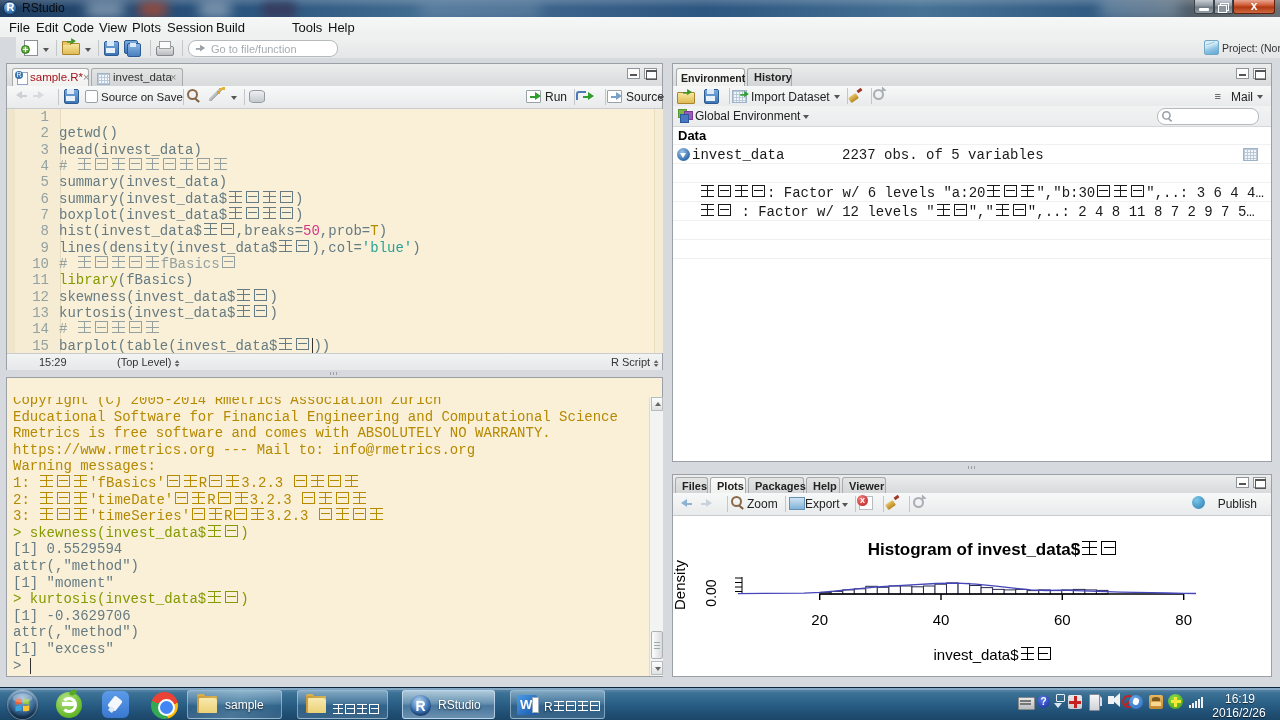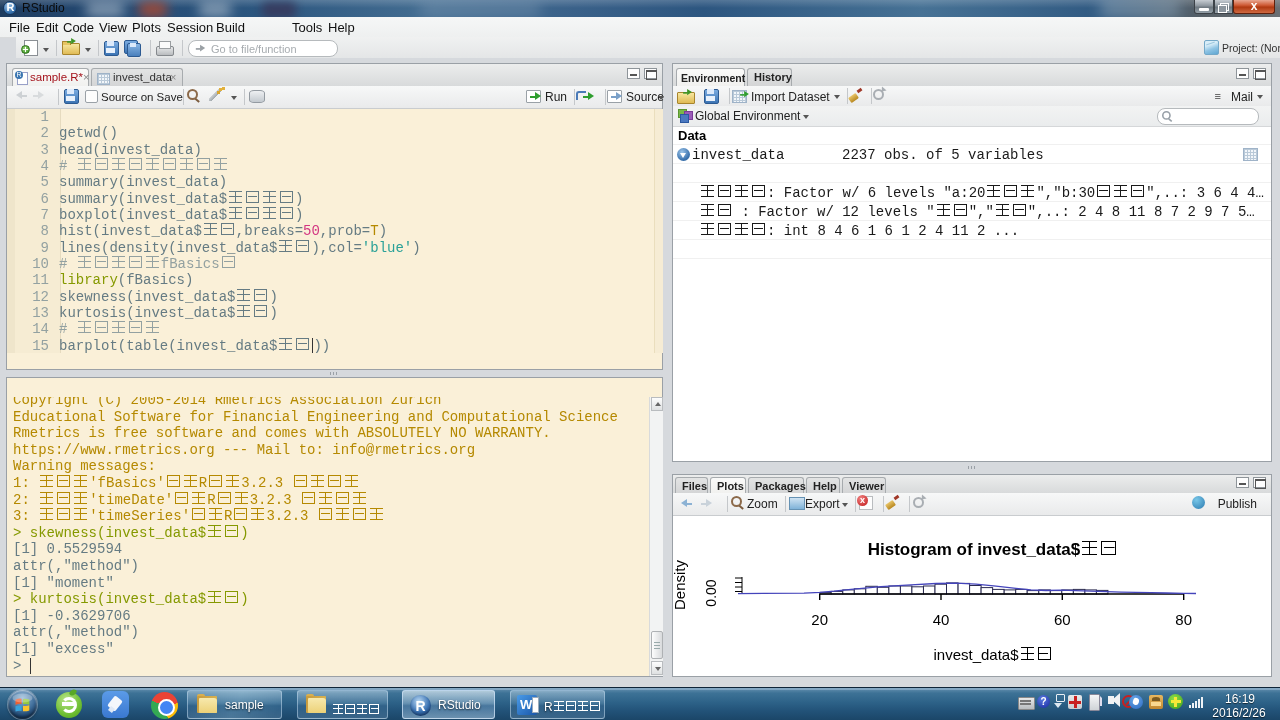--- a/index.html
+++ b/index.html
@@ -204,20 +204,25 @@
   </div>
 
   <div class="ab" id="code" style="left:0;top:45px;width:655px;height:244px;overflow:hidden;font-family:'Liberation Mono',monospace;font-size:14px;line-height:16.35px;color:#657b83">
     <div class="ab" style="left:0;top:0;width:53px;height:244px;background:#f6ecd3;border-right:1px solid #e6dbbf"></div>
       <div class="ab" style="left:0;top:0;width:8px;height:244px;background:#efe5cb"></div>
     <div class="ab" style="left:0;top:0;width:42px;text-align:right;color:#93a1a1" id="gutter">1<br>2<br>3<br>4<br>5<br>6<br>7<br>8<br>9<br>10<br>11<br>12<br>13<br>14<br>15</div>
     <div class="ab" style="left:52px;top:0;white-space:pre" id="codelines"><div>&nbsp;</div><div>getwd()</div><div>head(invest_data)</div><div style="color:#93a1a1"># <i class="cj"></i><i class="cjb"></i><i class="cj"></i><i class="cjb"></i><i class="cj"></i><i class="cjb"></i><i class="cj"></i><i class="cjb"></i><i class="cj"></i></div><div>summary(invest_data)</div><div>summary(invest_data$<i class="cj"></i><i class="cjb"></i><i class="cj"></i><i class="cjb"></i>)</div><div>boxplot(invest_data$<i class="cj"></i><i class="cjb"></i><i class="cj"></i><i class="cjb"></i>)</div><div>hist(invest_data$<i class="cj"></i><i class="cjb"></i>,breaks=<span style="color:#d33682">50</span>,prob=<span style="color:#b58900">T</span>)</div><div>lines(density(invest_data$<i class="cj"></i><i class="cjb"></i>),col=<span style="color:#2aa198">'blue'</span>)</div><div style="color:#93a1a1"># <i class="cj"></i><i class="cjb"></i><i class="cj"></i><i class="cjb"></i><i class="cj"></i>fBasics<i class="cjb"></i></div><div><span style="color:#859900">library</span>(fBasics)</div><div>skewness(invest_data$<i class="cj"></i><i class="cjb"></i>)</div><div>kurtosis(invest_data$<i class="cj"></i><i class="cjb"></i>)</div><div style="color:#93a1a1"># <i class="cj"></i><i class="cjb"></i><i class="cj"></i><i class="cjb"></i><i class="cj"></i></div><div>barplot(table(invest_data$<i class="cj"></i><i class="cjb"></i><span style="border-left:1px solid #333;margin-left:1px"></span>))</div></div>
   </div>
   <div class="ab" style="left:647px;top:45px;width:8px;height:244px;background:#f6ecd4;border-left:1px solid #eadebd"></div>
 
+  <div class="ab" style="left:0;top:289px;width:655px;height:16px;background:linear-gradient(#f2f3f3,#e6e8e9);border-top:1px solid #c9cccf;font-size:11px;color:#333">
+    <span class="ab" style="left:32px;top:2px">15:29</span>
+    <span class="ab" style="left:110px;top:2px">(Top Level) <span class="updn" style="transform:scale(.8)"></span></span>
+    <span class="ab" style="left:604px;top:2px;white-space:nowrap">R Script <span class="updn" style="transform:scale(.8)"></span></span>
+  </div>
 </div>
 
 <div class="pane" id="console" style="left:6px;top:377px;width:657px;height:300px;background:#faf0d8">
   <div class="ab" id="consoletext" style="left:6px;top:19px;width:635px;height:279px;overflow:hidden;font-family:'Liberation Mono',monospace;font-size:14px;line-height:16.6px;color:#657b83">
       <div style="margin-top:-5px;white-space:pre"><div style="color:#b58900">Copyright (C) 2005-2014 Rmetrics Association Zurich</div><div style="color:#b58900">Educational Software for Financial Engineering and Computational Science</div><div style="color:#b58900">Rmetrics is free software and comes with ABSOLUTELY NO WARRANTY.</div><div style="color:#b58900">https://www.rmetrics.org --- Mail to: info@rmetrics.org</div><div style="color:#b58900">Warning messages:</div><div style="color:#b58900">1: <i class="cj"></i><i class="cjb"></i><i class="cj"></i>'fBasics'<i class="cjb"></i><i class="cj"></i>R<i class="cjb"></i><i class="cj"></i>3.2.3 <i class="cjb"></i><i class="cj"></i><i class="cjb"></i><i class="cj"></i></div><div style="color:#b58900">2: <i class="cj"></i><i class="cjb"></i><i class="cj"></i>'timeDate'<i class="cjb"></i><i class="cj"></i>R<i class="cjb"></i><i class="cj"></i>3.2.3 <i class="cjb"></i><i class="cj"></i><i class="cjb"></i><i class="cj"></i></div><div style="color:#b58900">3: <i class="cj"></i><i class="cjb"></i><i class="cj"></i>'timeSeries'<i class="cjb"></i><i class="cj"></i>R<i class="cjb"></i><i class="cj"></i>3.2.3 <i class="cjb"></i><i class="cj"></i><i class="cjb"></i><i class="cj"></i></div><div style="color:#859900">&gt; skewness(invest_data$<i class="cj"></i><i class="cjb"></i>)</div><div>[1] 0.5529594</div><div>attr(,"method")</div><div>[1] "moment"</div><div style="color:#859900">&gt; kurtosis(invest_data$<i class="cj"></i><i class="cjb"></i>)</div><div>[1] -0.3629706</div><div>attr(,"method")</div><div>[1] "excess"</div><div>&gt; <span style="border-left:1px solid #333"></span></div></div>
     </div>
 
   <div class="ab" style="left:642px;top:19px;width:13px;height:279px;background:#f2f3f3;border-left:1px solid #d8dadb">
     <div class="ab" style="left:1px;top:0;width:12px;height:14px;background:linear-gradient(#fdfdfd,#dfe1e2);border:1px solid #b9bcbf;box-sizing:border-box">
         <span style="position:absolute;left:3px;top:4px;width:0;height:0;border-left:3px solid transparent;border-right:3px solid transparent;border-bottom:4px solid #666"></span>
@@ -286,21 +291,20 @@
     <div class="ab" style="left:570px;top:22px;width:13px;height:11px;background:#f2f6fa;border:1px solid #9fb3c8;background-image:linear-gradient(#b9c9d8 1px,transparent 1px),linear-gradient(90deg,#b9c9d8 1px,transparent 1px);background-size:3px 3px"></div>
     <div class="ab" style="left:0;top:18px;width:598px;height:1px;background:#f0f0f0"></div>
     <div class="ab" style="left:0;top:37px;width:598px;height:1px;background:#f0f0f0"></div>
     <div class="ab" style="left:0;top:56px;width:598px;height:1px;background:#f0f0f0"></div>
     <div class="ab" style="left:0;top:75px;width:598px;height:1px;background:#f0f0f0"></div>
     <div class="ab" style="left:0;top:94px;width:598px;height:1px;background:#f0f0f0"></div>
     <div class="ab" style="left:0;top:113px;width:598px;height:1px;background:#f0f0f0"></div>
     <div class="ab" style="left:0;top:132px;width:598px;height:1px;background:#f0f0f0"></div>
     <div class="ab" style="left:26px;top:59px;white-space:pre"><i class="cj"></i><i class="cjb"></i><i class="cj"></i><i class="cjb"></i>: Factor w/ 6 levels "a:20<i class="cj"></i><i class="cjb"></i><i class="cj"></i>","b:30<i class="cjb"></i><i class="cj"></i><i class="cjb"></i>",..: 3 6 4 4…</div>
     <div class="ab" style="left:26px;top:78px;white-space:pre"><i class="cj"></i><i class="cjb"></i> : Factor w/ 12 levels "<i class="cj"></i><i class="cjb"></i>","<i class="cj"></i><i class="cjb"></i>",..: 2 4 8 11 8 7 2 9 7 5…</div>
-    <div class="ab" style="left:26px;top:97px;white-space:pre"><i class="cj"></i><i class="cjb"></i><i class="cj"></i><i class="cjb"></i>: int 8 4 6 1 6 1 2 4 11 2 ...</div>
   </div>
 </div>
 
 <div class="pane" id="plotspane" style="left:672px;top:474px;width:600px;height:203px;background:#fff">
   <div class="tabbar" style="height:18px">
     <div class="tab inactive" style="left:2px;width:33px;font-weight:bold;height:16px;font-size:11px">Files</div>
     <div class="tab" style="left:37px;width:36px;font-weight:bold;height:16px;font-size:11px">Plots</div>
     <div class="tab inactive" style="left:75px;width:56px;font-weight:bold;height:16px;font-size:11px">Packages</div>
     <div class="tab inactive" style="left:133px;width:34px;font-weight:bold;height:16px;font-size:11px">Help</div>
     <div class="tab inactive" style="left:169px;width:44px;font-weight:bold;height:16px;font-size:11px">Viewer</div>

